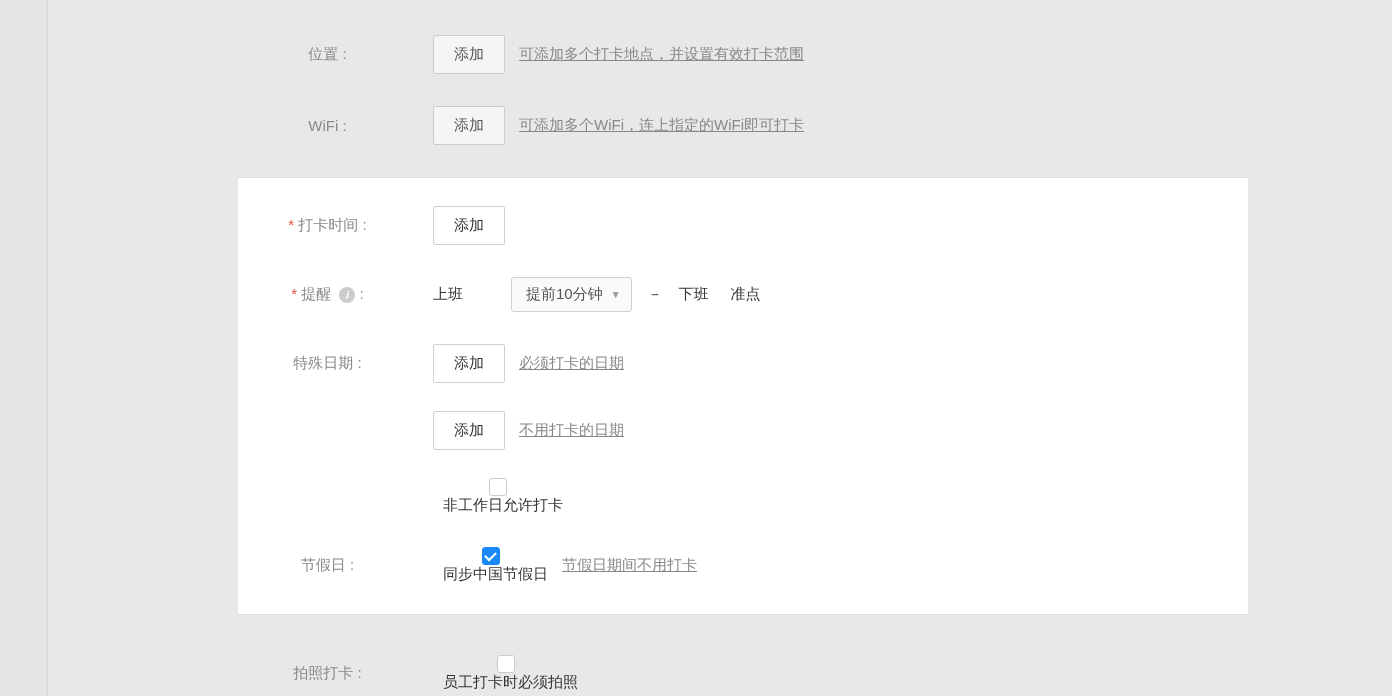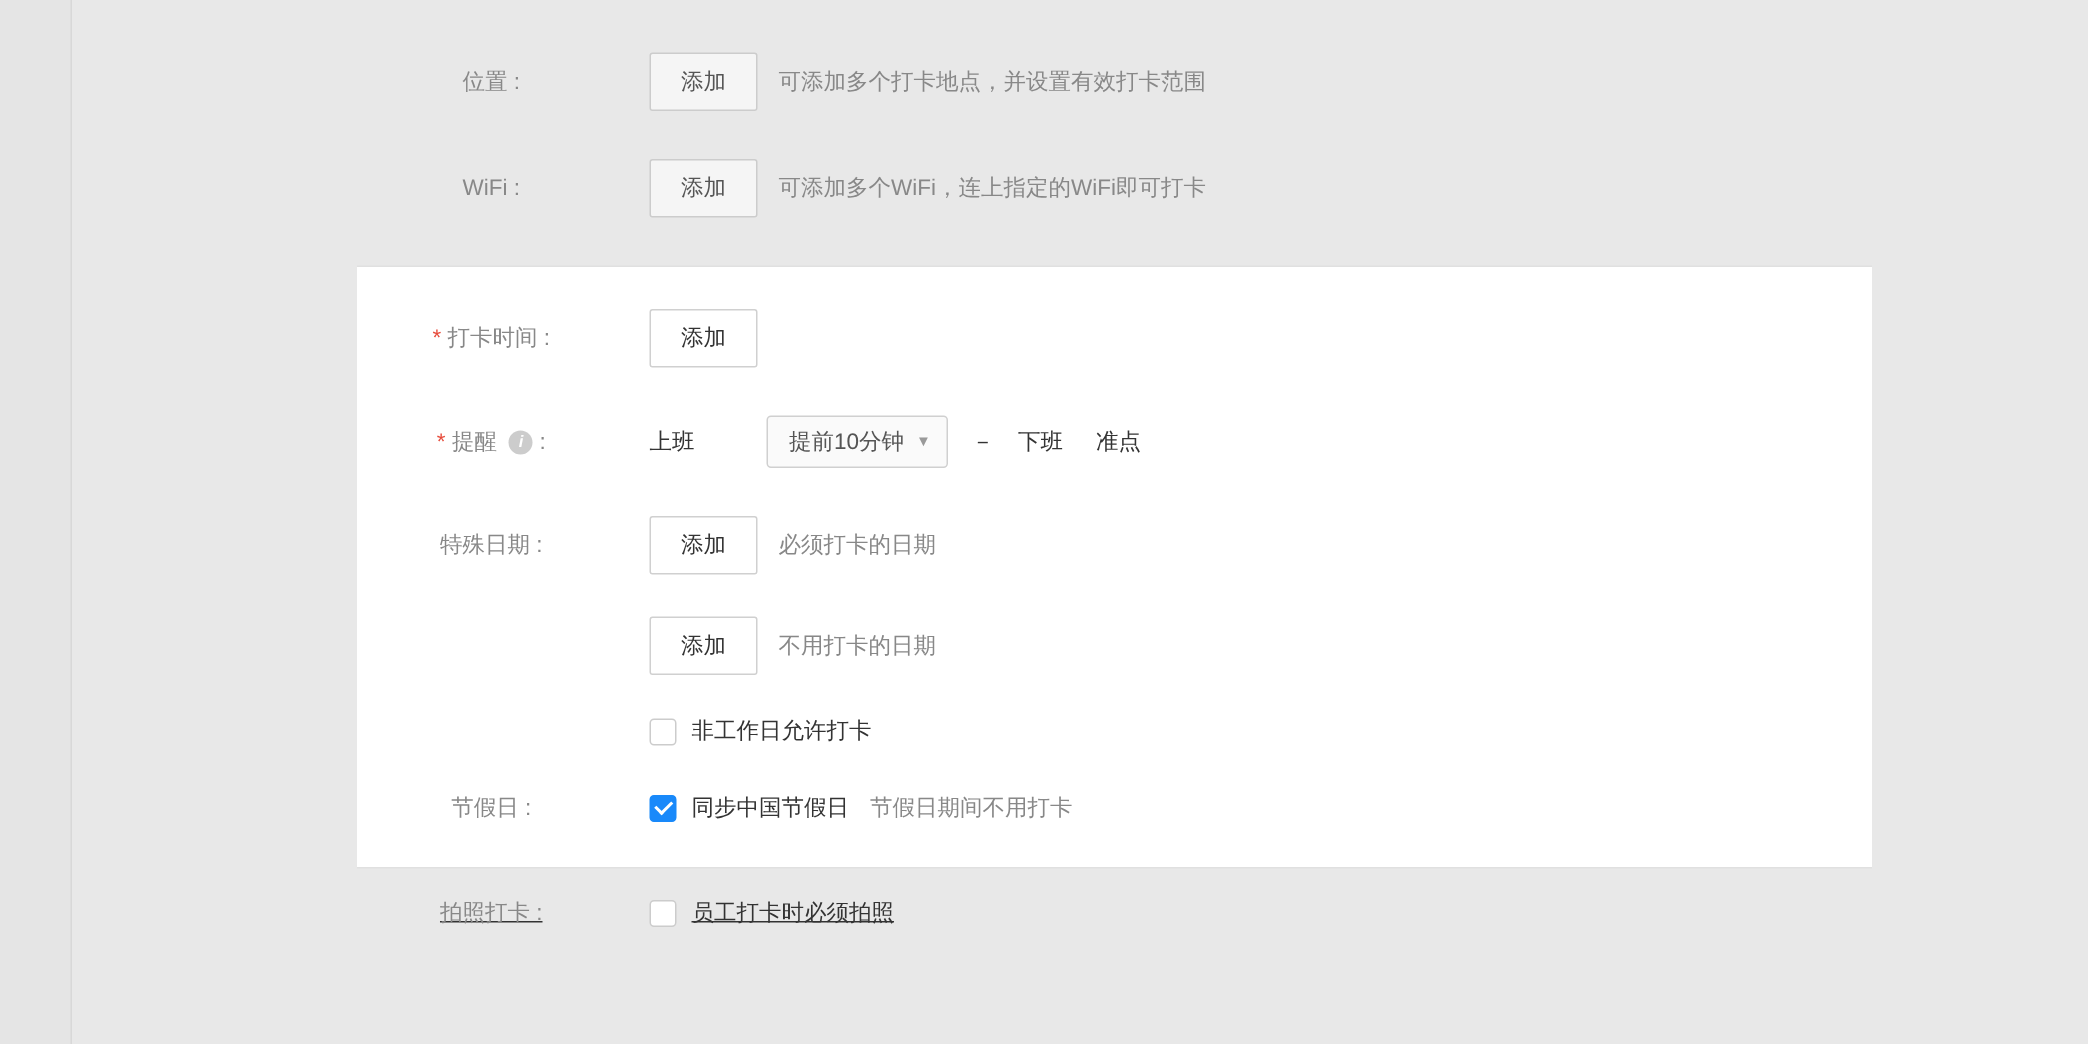--- a/index.html
+++ b/index.html
@@ -68,20 +68,21 @@
       border: 1px solid #ccc;
       padding: 9px 20px;
       font-size: 15px;
       color: #555;
       cursor: pointer;
       border-radius: 2px;
     }
     .hint-text {
       color: #888;
       font-size: 15px;
+      text-decoration: underline;
     }
     .divider {
       border: none;
       border-top: 1px solid #e0e0e0;
       margin: 0 0 0 0;
     }
     .white-card {
       background: #ffffff;
       padding: 28px 0 30px 0;
       margin-bottom: 0;
@@ -147,35 +148,35 @@
       transform: rotate(45deg) translate(-1px, -1px);
     }
     .check-label {
       color: #333;
       font-size: 15px;
       margin-left: 10px;
     }
     .check-wrap {
       display: inline-flex;
       align-items: center;
+      flex-direction: column;
     }
     .sep-dash {
       color: #333;
       padding: 0 2px;
     }
     .gap-wide {
       margin-left: 8px;
       text-align: center;
     }
     .indent-row {
       margin-bottom: 28px;
     }
     .after-card-pad {
-      padding-top: 20px;
-      text-decoration: underline;
+      padding-top: 40px;
     }
   </style>
 </head>
 <body>
 
 <div class="sidebar-edge"></div>
 
 <div class="page">
   <div class="content-wrap">
 

